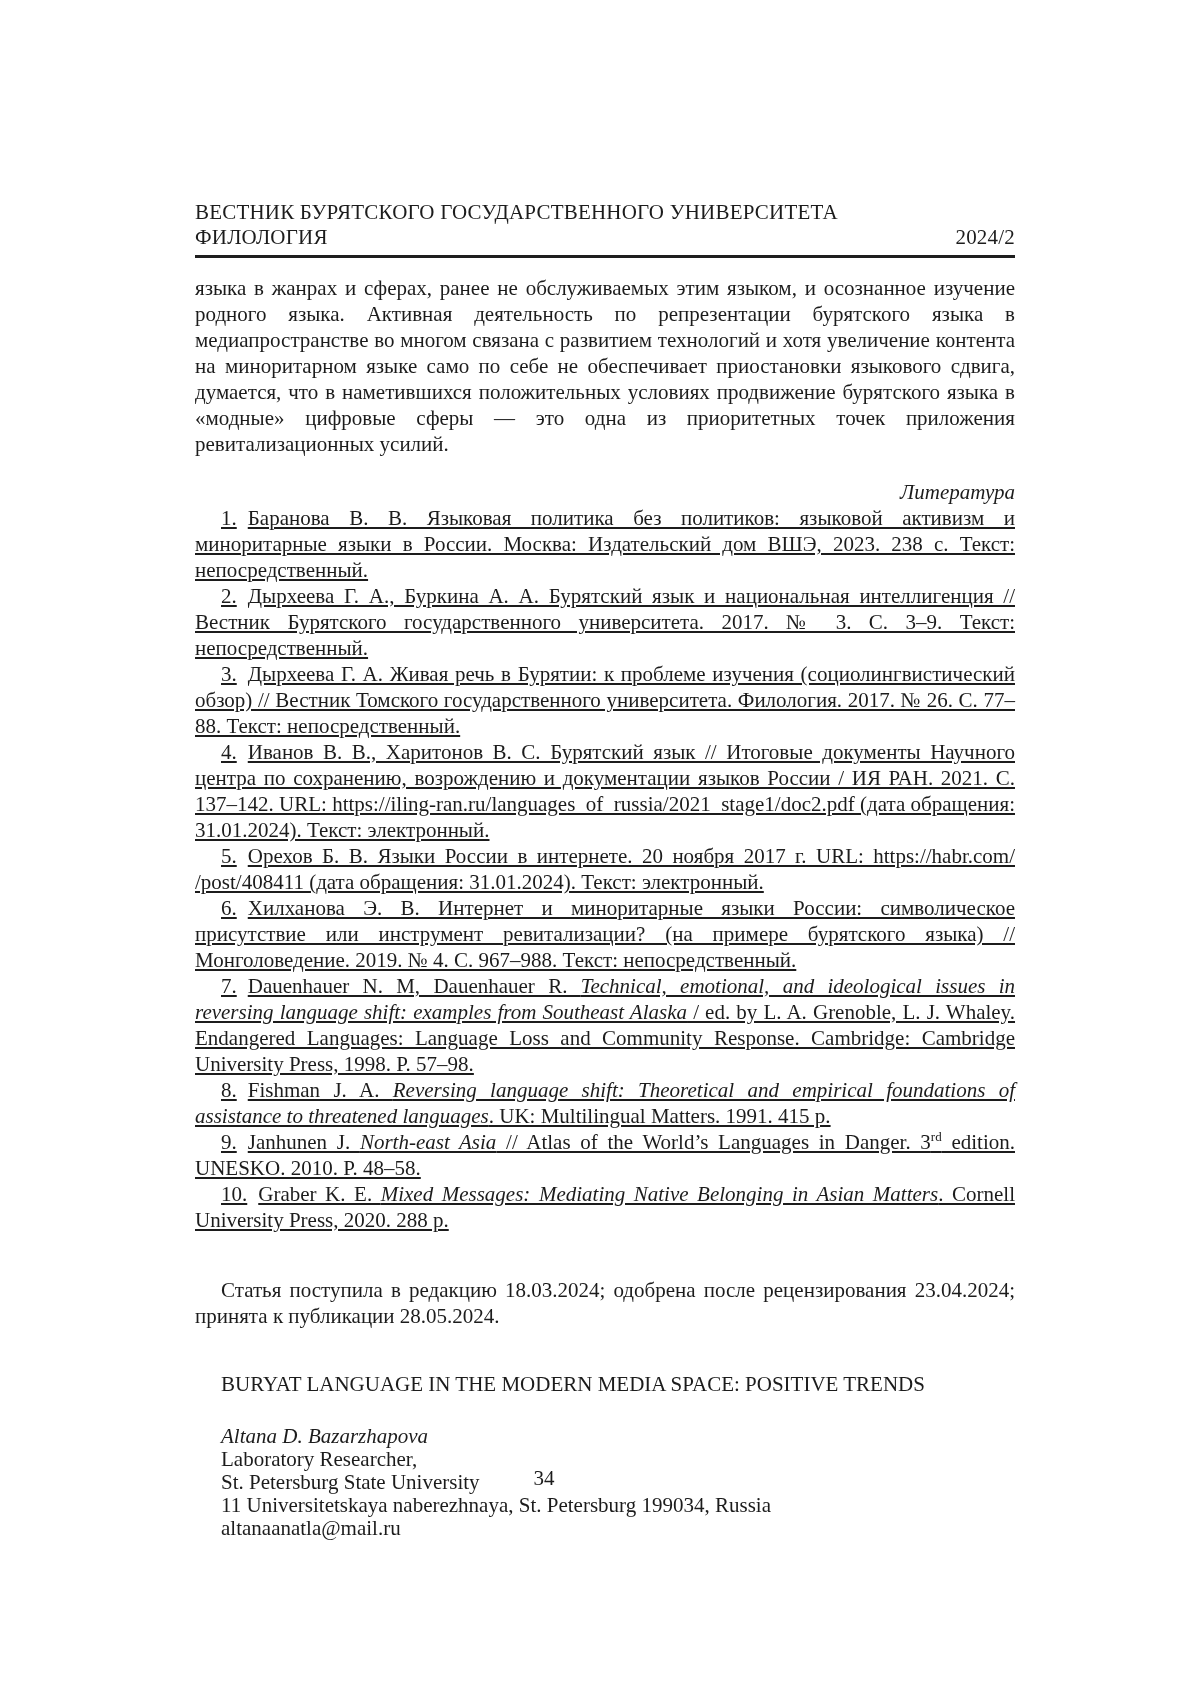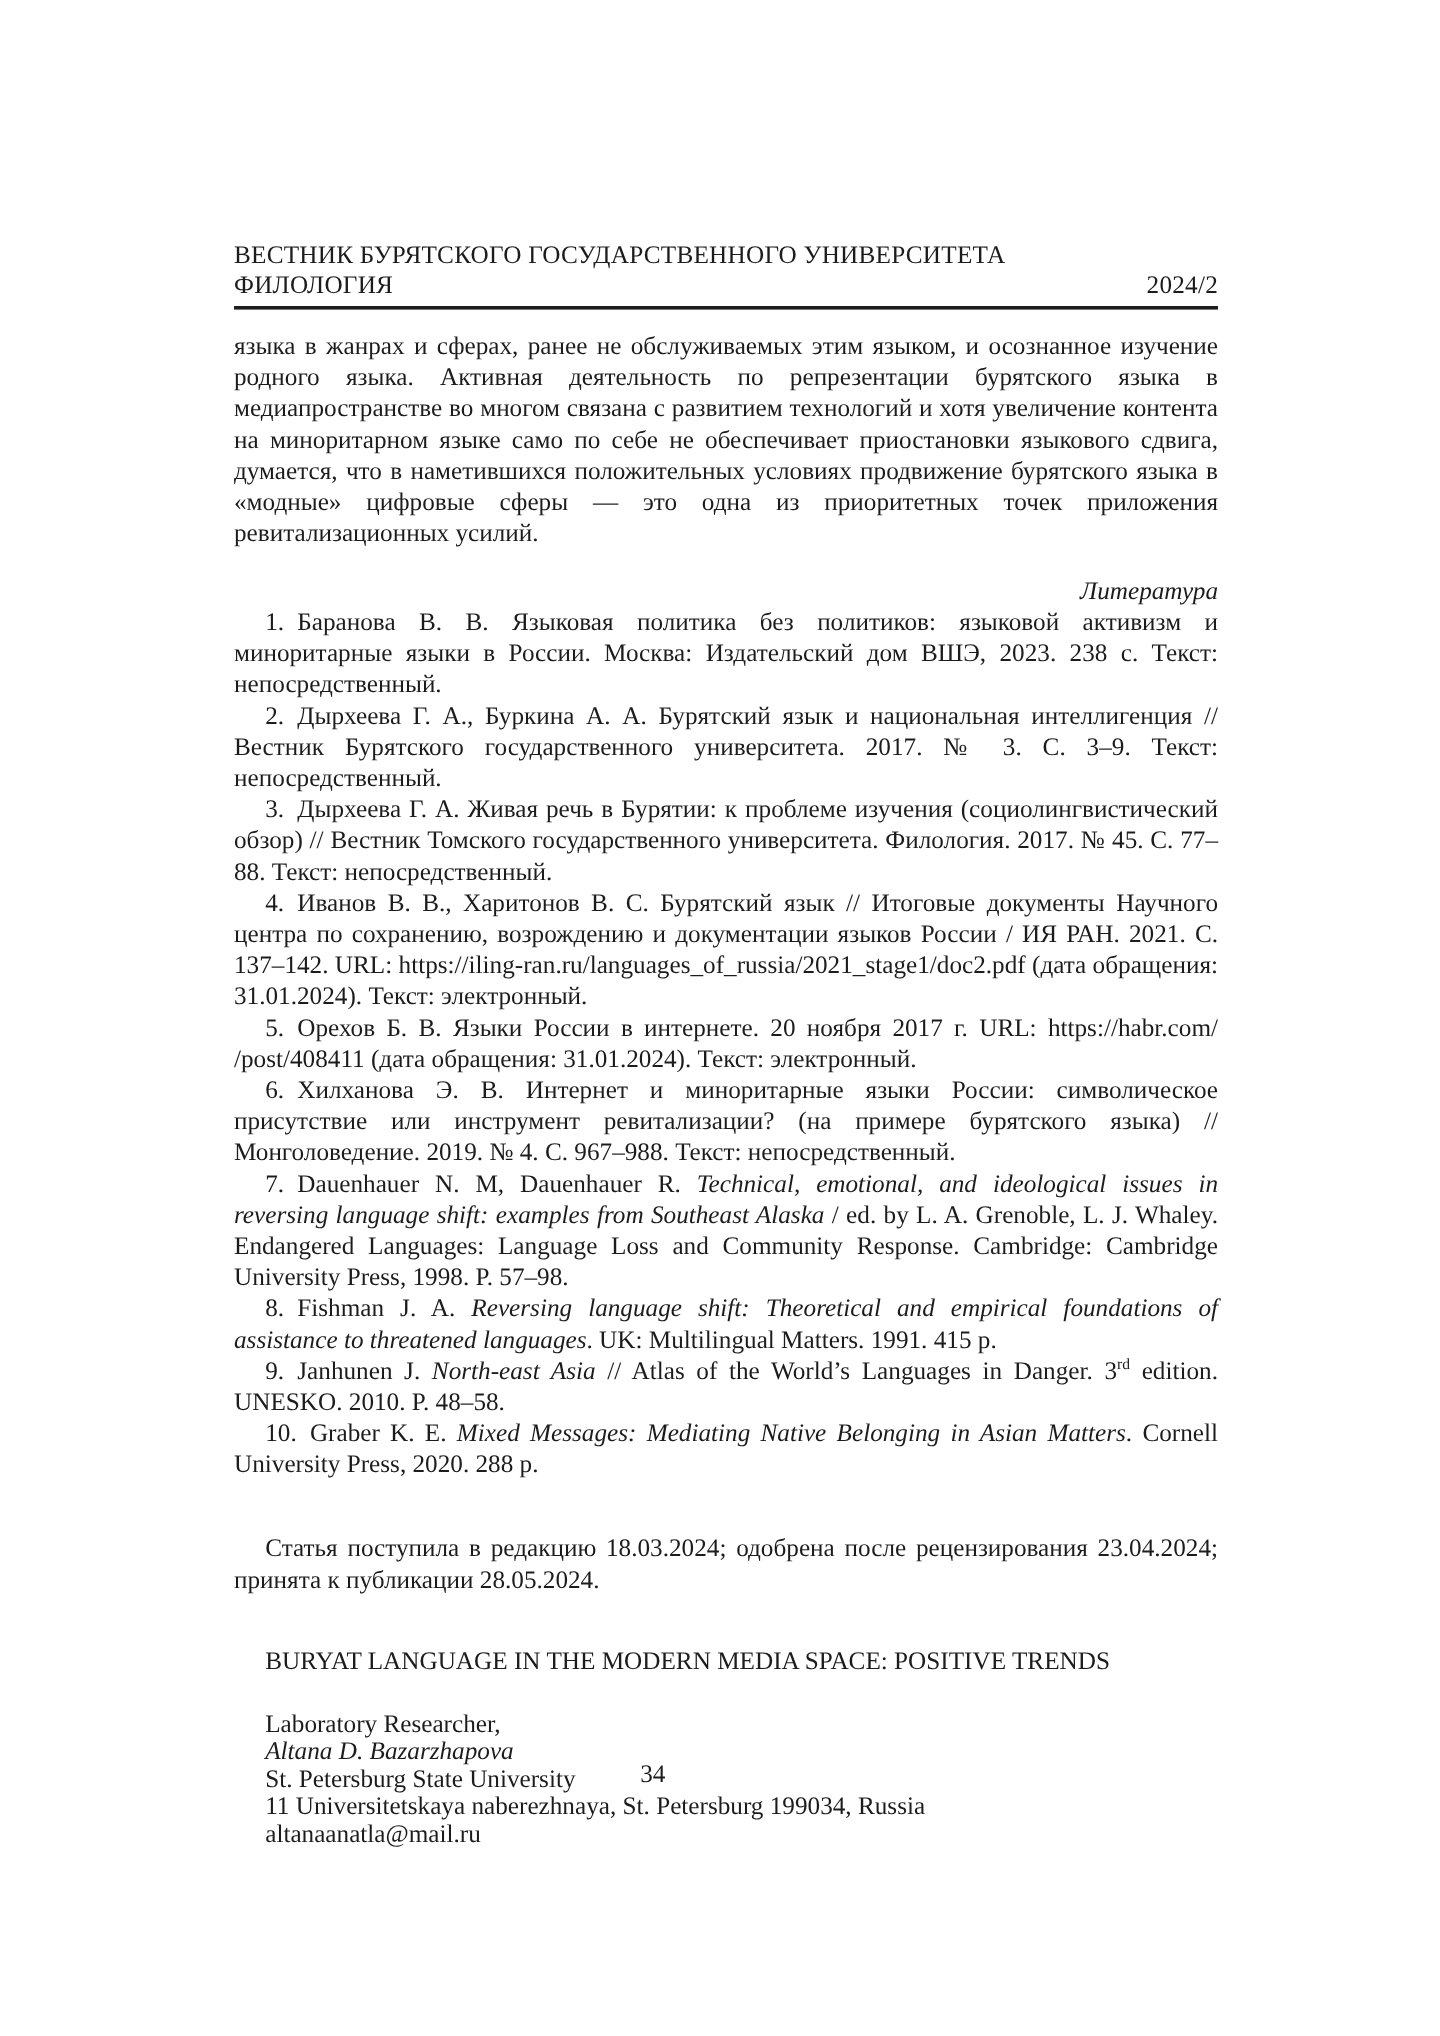--- a/index.html
+++ b/index.html
@@ -53,20 +53,21 @@
   }
   .ref-list {
     margin: 0;
   }
   .ref {
     font-size: 21px;
     line-height: 26px;
     text-align: justify;
     text-indent: 26px;
     margin: 0;
+    text-decoration: underline;
   }
   .ref-num {
     margin-right: 11px;
   }
   .it {
     font-style: italic;
   }
   .ref sup {
     font-size: 13px;
     line-height: 0;
@@ -114,37 +115,37 @@
     <hr class="hdr-rule">
   </div>
 
   <p class="para">языка в жанрах и сферах, ранее не обслуживаемых этим языком, и осознанное изучение родного языка. Активная деятельность по репрезентации бурятского языка в медиапространстве во многом связана с развитием технологий и хотя увеличение контента на миноритарном языке само по себе не обеспечивает приостановки языкового сдвига, думается, что в наметившихся положительных условиях продвижение бурятского языка в «модные» цифровые сферы — это одна из приоритетных точек приложения ревитализационных усилий.</p>
 
   <p class="lit-heading">Литература</p>
 
   <div class="ref-list">
       <p class="ref"><span class="ref-num">1.</span><span>Баранова В. В. Языковая политика без политиков: языковой активизм и миноритарные языки в России. Москва: Издательский дом ВШЭ, 2023. 238 с. Текст: непосредственный.</span></p>
       <p class="ref"><span class="ref-num">2.</span><span>Дырхеева Г. А., Буркина А. А. Бурятский язык и национальная интеллигенция // Вестник Бурятского государственного университета. 2017. № 3. С. 3–9. Текст: непосредственный.</span></p>
-      <p class="ref"><span class="ref-num">3.</span><span>Дырхеева Г. А. Живая речь в Бурятии: к проблеме изучения (социолингвистический обзор) // Вестник Томского государственного университета. Филология. 2017. № 45. С. 77–88. Текст: непосредственный.</span></p>
+      <p class="ref"><span class="ref-num">3.</span><span>Дырхеева Г. А. Живая речь в Бурятии: к проблеме изучения (социолингвистический обзор) // Вестник Томского государственного университета. Филология. 2017. № 26. С. 77–88. Текст: непосредственный.</span></p>
       <p class="ref"><span class="ref-num">4.</span><span>Иванов В. В., Харитонов В. С. Бурятский язык // Итоговые документы Научного центра по сохранению, возрождению и документации языков России / ИЯ РАН. 2021. С. 137–142. URL: https://iling-ran.ru/languages_of_russia/2021_stage1/doc2.pdf (дата обращения: 31.01.2024). Текст: электронный.</span></p>
       <p class="ref"><span class="ref-num">5.</span><span>Орехов Б. В. Языки России в интернете. 20 ноября 2017 г. URL: https://habr.com/ /post/408411 (дата обращения: 31.01.2024). Текст: электронный.</span></p>
       <p class="ref"><span class="ref-num">6.</span><span>Хилханова Э. В. Интернет и миноритарные языки России: символическое присутствие или инструмент ревитализации? (на примере бурятского языка) // Монголоведение. 2019. № 4. С. 967–988. Текст: непосредственный.</span></p>
       <p class="ref"><span class="ref-num">7.</span><span>Dauenhauer N. M, Dauenhauer R. </span><span class="it">Technical, emotional, and ideological issues in reversing language shift: examples from Southeast Alaska</span><span> / ed. by L. A. Grenoble, L. J. Whaley. Endangered Languages: Language Loss and Community Response. Cambridge: Cambridge University Press, 1998. P. 57–98.</span></p>
       <p class="ref"><span class="ref-num">8.</span><span>Fishman J. A. </span><span class="it">Reversing language shift: Theoretical and empirical foundations of assistance to threatened languages</span><span>. UK: Multilingual Matters. 1991. 415 p.</span></p>
       <p class="ref"><span class="ref-num">9.</span><span>Janhunen J. </span><span class="it">North-east Asia</span><span> // Atlas of the World’s Languages in Danger. 3</span><sup>rd</sup><span> edition. UNESKO. 2010. P. 48–58.</span></p>
       <p class="ref"><span class="ref-num">10.</span><span>Graber K. E. </span><span class="it">Mixed Messages: Mediating Native Belonging in Asian Matters</span><span>. Cornell University Press, 2020. 288 p.</span></p>
     </div>
 
   <p class="submission">Статья поступила в редакцию 18.03.2024; одобрена после рецензирования 23.04.2024; принята к публикации 28.05.2024.</p>
 
   <p class="eng-title">BURYAT LANGUAGE IN THE MODERN MEDIA SPACE: POSITIVE TRENDS</p>
 
   <div class="author-block">
+      <p class="author-line it">Altana D. Bazarzhapova</p>
       <p class="author-line">Laboratory Researcher,</p>
-      <p class="author-line it">Altana D. Bazarzhapova</p>
       <p class="author-line">St. Petersburg State University</p>
       <p class="author-line">11 Universitetskaya naberezhnaya, St. Petersburg 199034, Russia</p>
       <p class="author-line">altanaanatla@mail.ru</p>
     </div>
 
 </div>
 
 <div class="page-num">34</div>
 
 </body></html>

